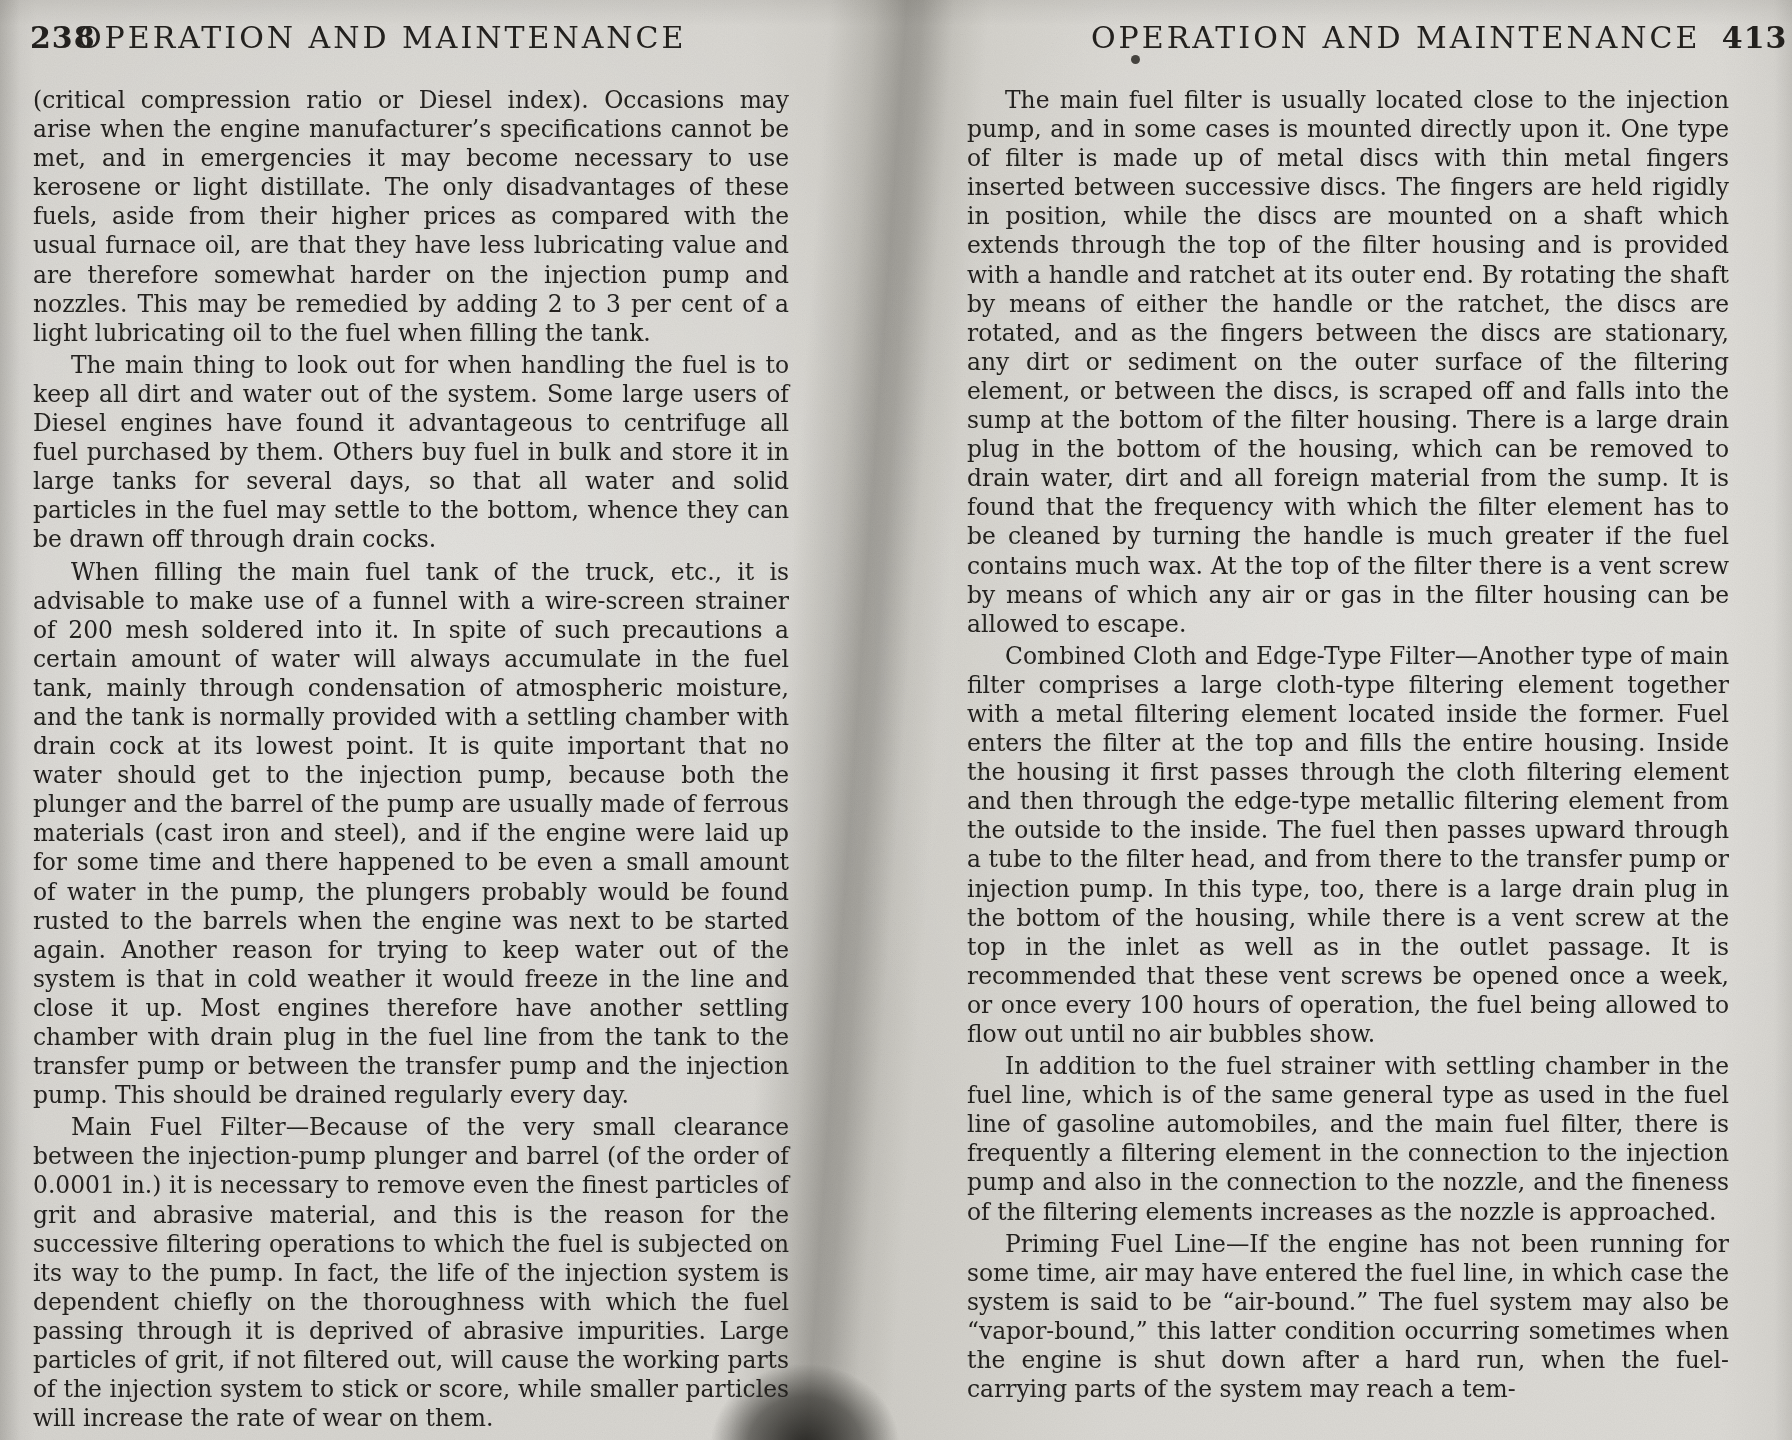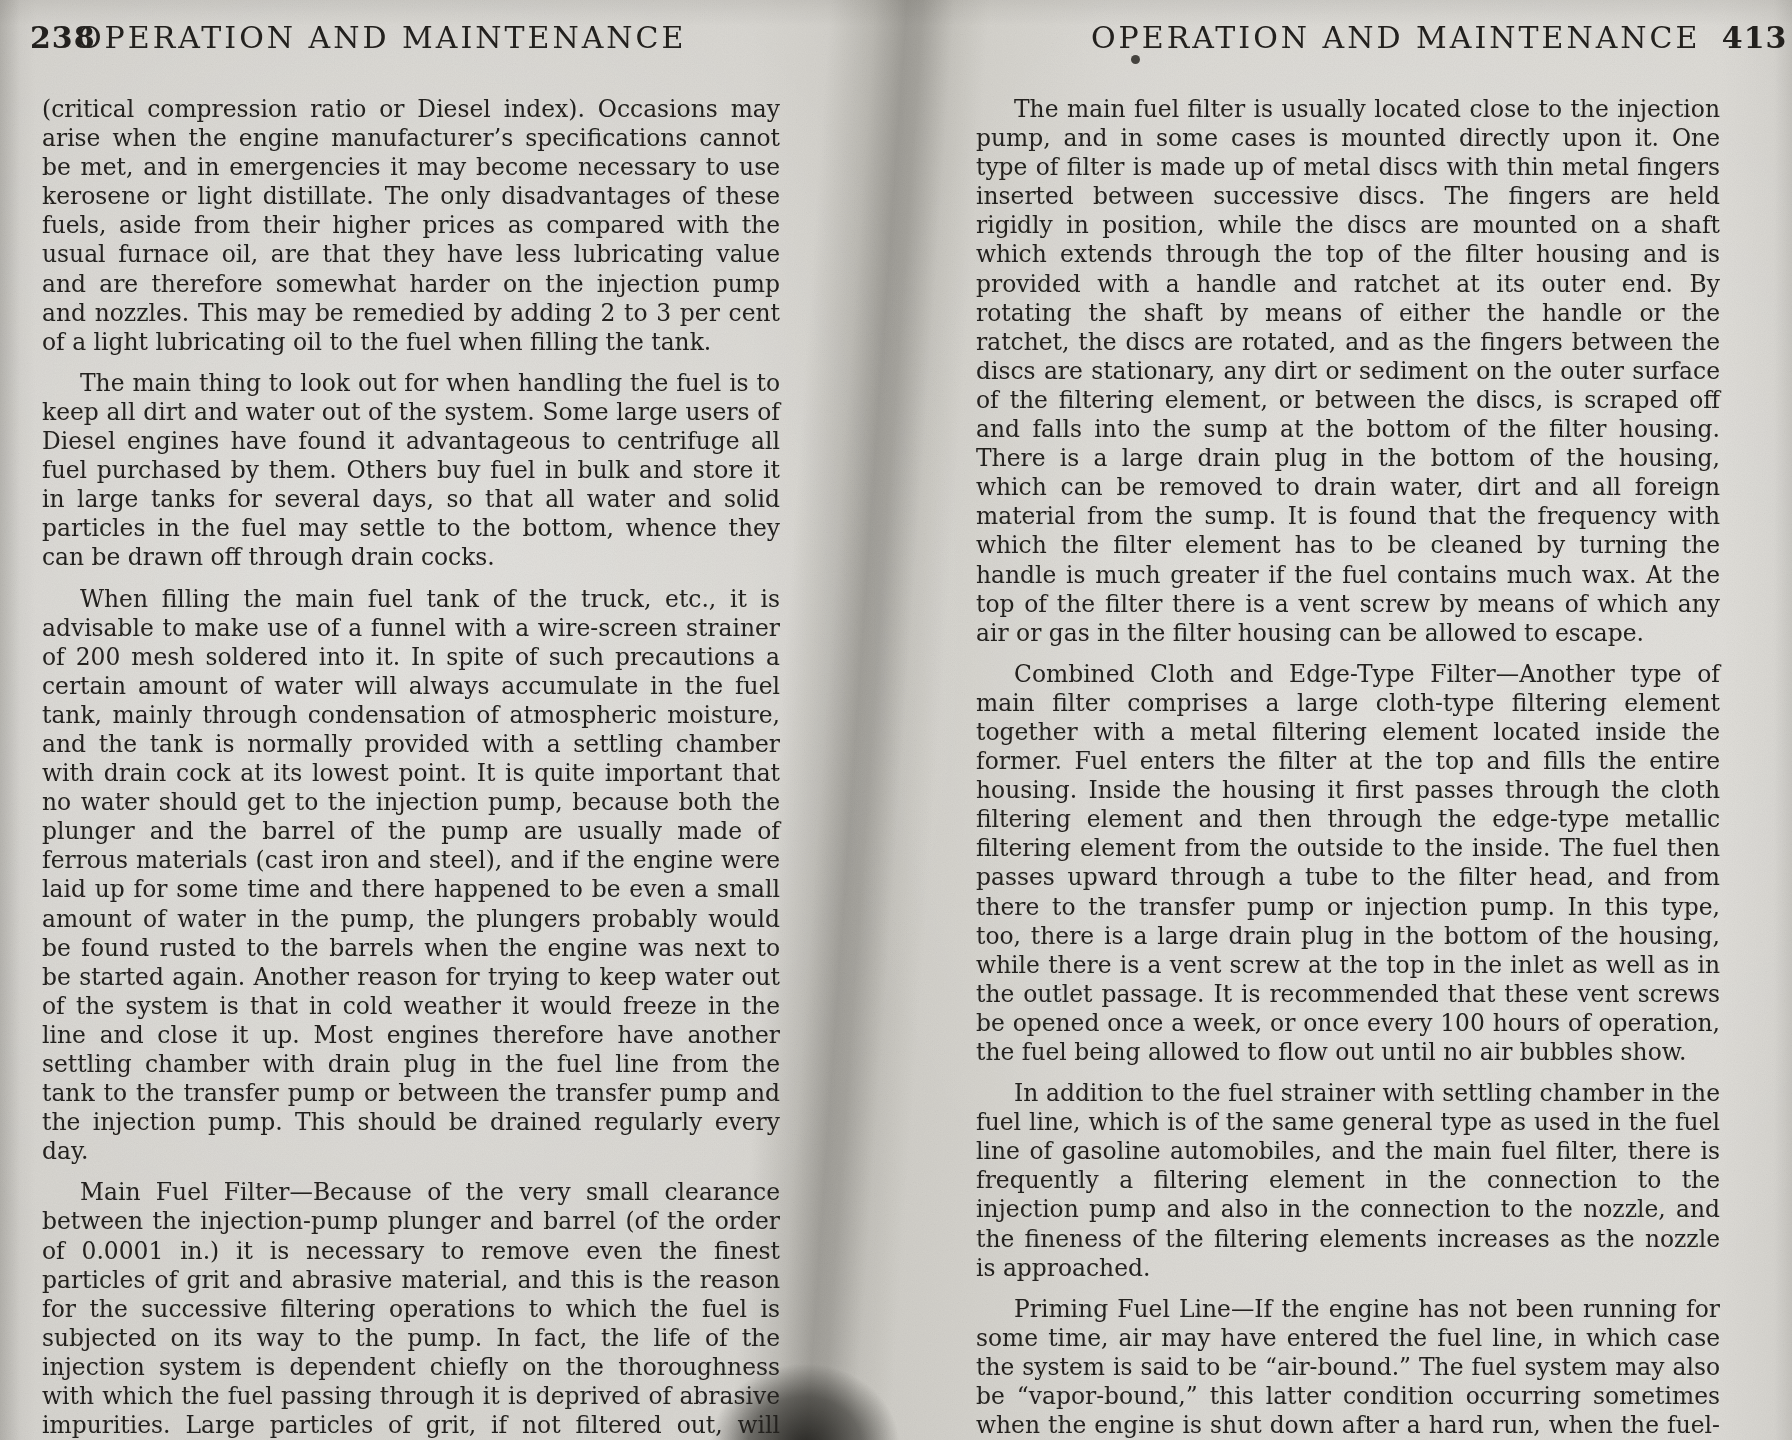--- a/index.html
+++ b/index.html
@@ -95,21 +95,21 @@
   
   .textcol {
     position: absolute;
     top: 83px;
     font-size: 23.4px;
     line-height: 29.1px;
     text-align: justify;
   }
   .textcol.left { left: 30px; width: 762px; }
   .textcol.right { left: 964px; width: 768px; }
-  .para { margin: 12px; text-indent: 38px; }
+  .para { margin: 3px; text-indent: 38px; }
   .para.no-indent { text-indent: 0; }
   .lead { font-weight: normal; }
 </style>
 </head>
 <body>
 
 <div class="spread">
 
   <div class="edge-shade-top"></div>
   <div class="edge-shade-left"></div>

